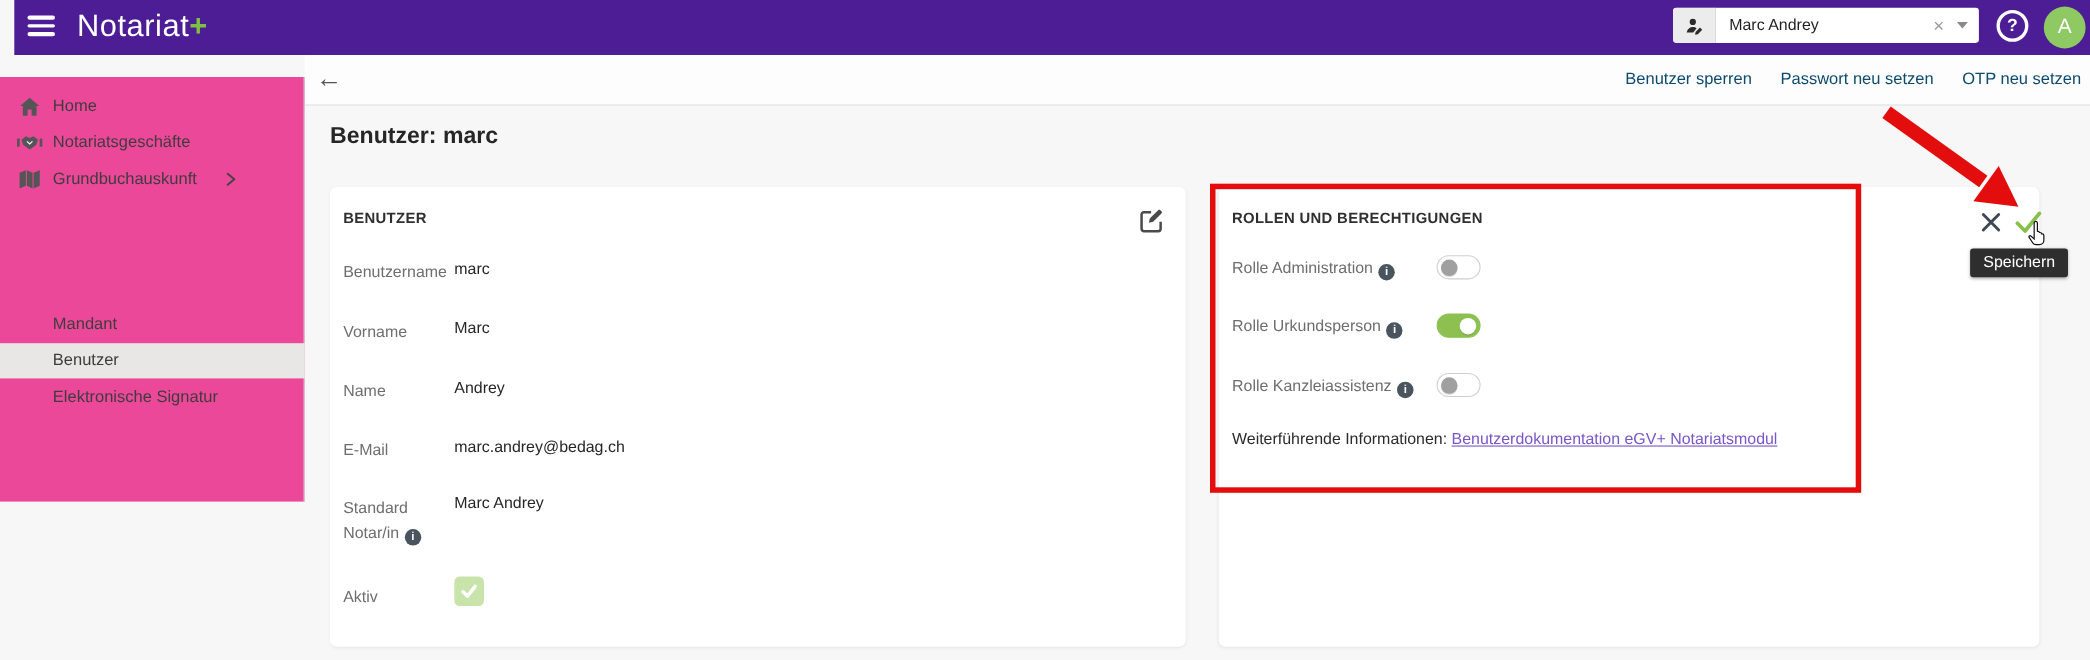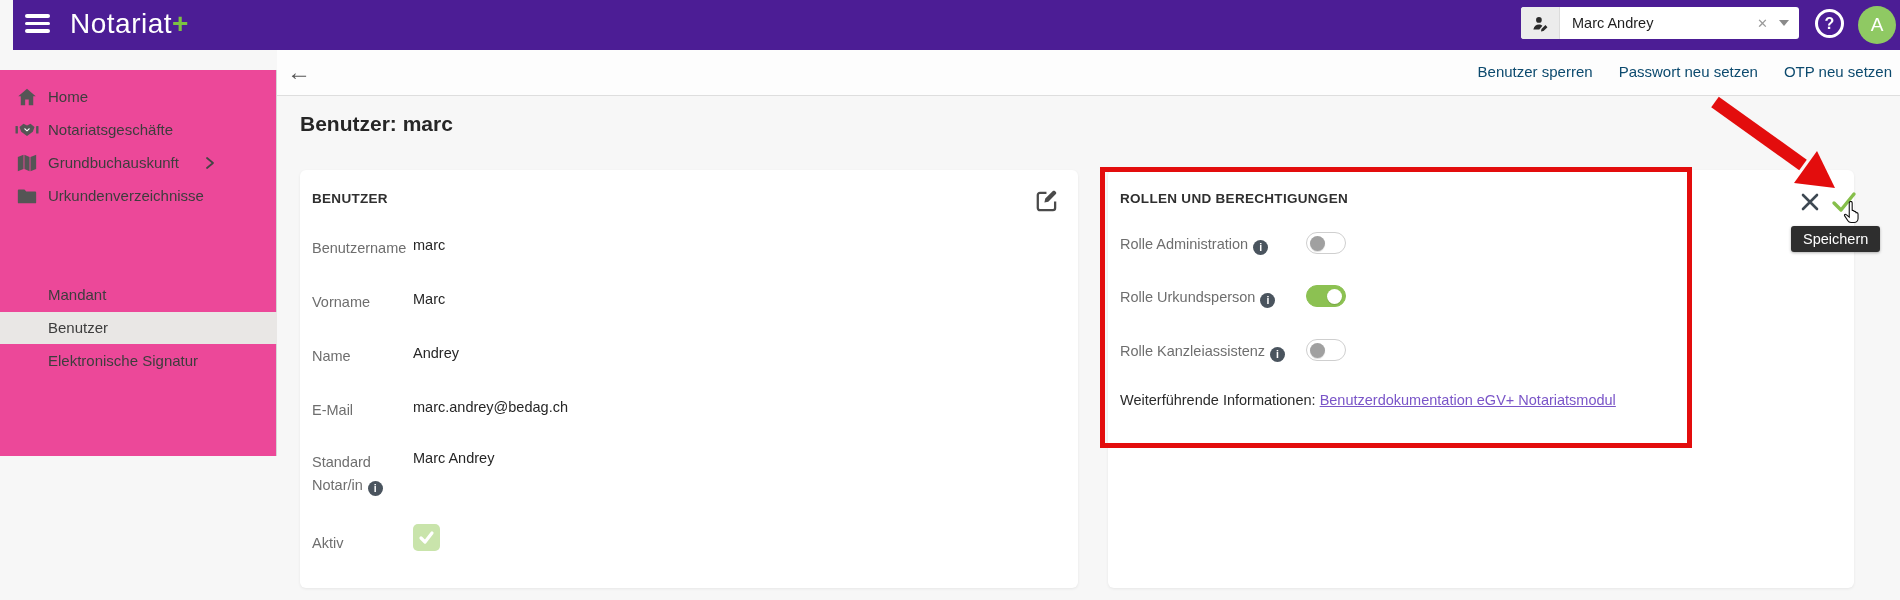--- a/index.html
+++ b/index.html
@@ -130,28 +130,20 @@
     <div class="side-item" style="top:77px">
       <span class="side-ico">
           <svg width="22" height="22" viewBox="0 0 24 24" fill="#555">
             <path d="M2 5.5L8.2 3v15.5L2 21zM9.2 3l5.6 2.5V21l-5.6-2.5zM15.8 5.5L22 3v15.5l-6.2 2.5z"></path>
           </svg>
         </span>
       <span class="side-label">Grundbuchauskunft</span>
       <span class="side-chevron"><svg width="14" height="14" viewBox="0 0 14 14">
             <polyline points="4,2 10,7 4,12" fill="none" stroke="#444" stroke-width="1.8" stroke-linecap="round" stroke-linejoin="round"></polyline>
           </svg></span>
-    </div>
-    <div class="side-item" style="top:110px">
-      <span class="side-ico">
-          <svg width="22" height="22" viewBox="0 0 24 24" fill="#555">
-            <path d="M3 5h6.2l2 2.2H21c.6 0 1 .4 1 1V19c0 .6-.4 1-1 1H3c-.6 0-1-.4-1-1V6c0-.6.4-1 1-1z"></path>
-          </svg>
-        </span>
-      <span class="side-label">Urkundenverzeichnisse</span>
     </div>
     <div class="side-item" style="top:209px">
       <span class="side-label">Mandant</span>
     </div>
     <div class="side-item selected" style="top:242px">
       <span class="side-label">Benutzer</span>
     </div>
     <div class="side-item" style="top:275px">
       <span class="side-label">Elektronische Signatur</span>
     </div>

